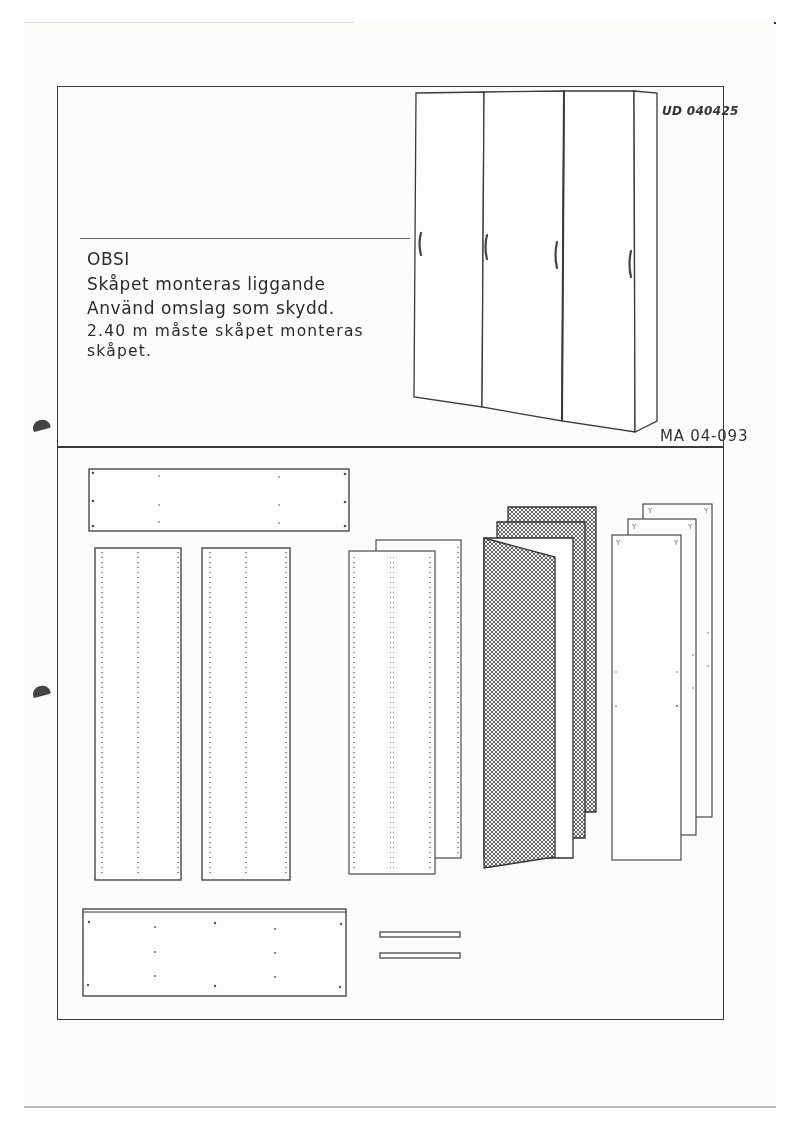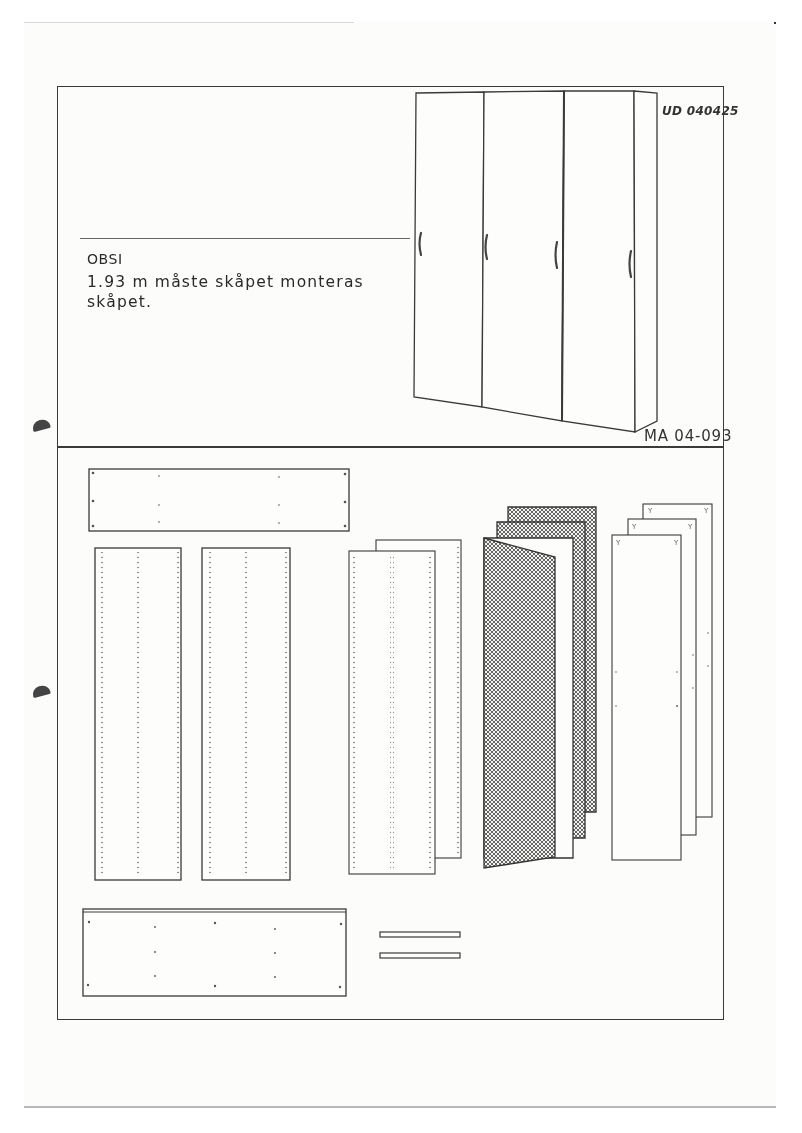--- a/index.html
+++ b/index.html
@@ -28,28 +28,28 @@
     .divider {
       position: absolute; left: 57px; top: 446px; width: 667px; height: 1.5px; background: #3a3a3a;
     }
     .note-line {
       position: absolute; left: 80px; top: 238px; width: 330px; height: 1px; background: #666;
     }
     .note {
       position: absolute; left: 87px; top: 247px; color: #2a2a2a;
       font-family: "DejaVu Sans", sans-serif; letter-spacing: 0.6px;
     }
-    .note .l { font-size: 14px; line-height: 24.5px; white-space: nowrap; }
+    .note .l { font-size: 17px; line-height: 24.5px; white-space: nowrap; }
     .note .l.small { font-size: 15.5px; line-height: 20px; letter-spacing: 1.2px; }
     .code-ud {
       position: absolute; left: 662px; top: 104px; font-size: 12px; font-style: italic;
       font-weight: bold; color: #333; letter-spacing: 0.3px;
     }
     .code-ma {
-      position: absolute; left: 644px; top: 427px; font-size: 15px; color: #333; letter-spacing: 0.8px;
+      position: absolute; left: 660px; top: 427px; font-size: 15px; color: #333; letter-spacing: 0.8px;
     }
     svg { position: absolute; overflow: visible; }
   </style>
 </head>
 <body>
 
 <div class="paper"></div>
 <div class="paper-topline"></div>
 <div class="corner-dot"></div>
 <div class="punch" style="left:32px;top:420px;"></div>
@@ -57,21 +57,23 @@
 
 <div class="frame"></div>
 <div class="divider"></div>
 <div class="note-line"></div>
 
 <div class="code-ud">UD 040425</div>
 <div class="code-ma">MA 04-093</div>
 
 <div class="note">
   <div class="l">OBSI</div>
-  <div class="l small">1.93 m måste skåpet monteras</div>
+  <div class="l">Skåpet monteras liggande</div>
+  <div class="l">Använd omslag som skydd.</div>
+  <div class="l small">2.40 m måste skåpet monteras</div>
   <div class="l small">skåpet.</div>
 </div>
 
 <svg style="left:0;top:0;" width="802" height="1133">
   <g fill="none" stroke="#3a3a3a" stroke-width="1.3">
 
     <polygon points="416,93 484,92 482,407 414,397" fill="#fdfdfb"></polygon>
 
     <polygon points="484,92 564,91 562,421 482,407" fill="#fdfdfb"></polygon>
 

